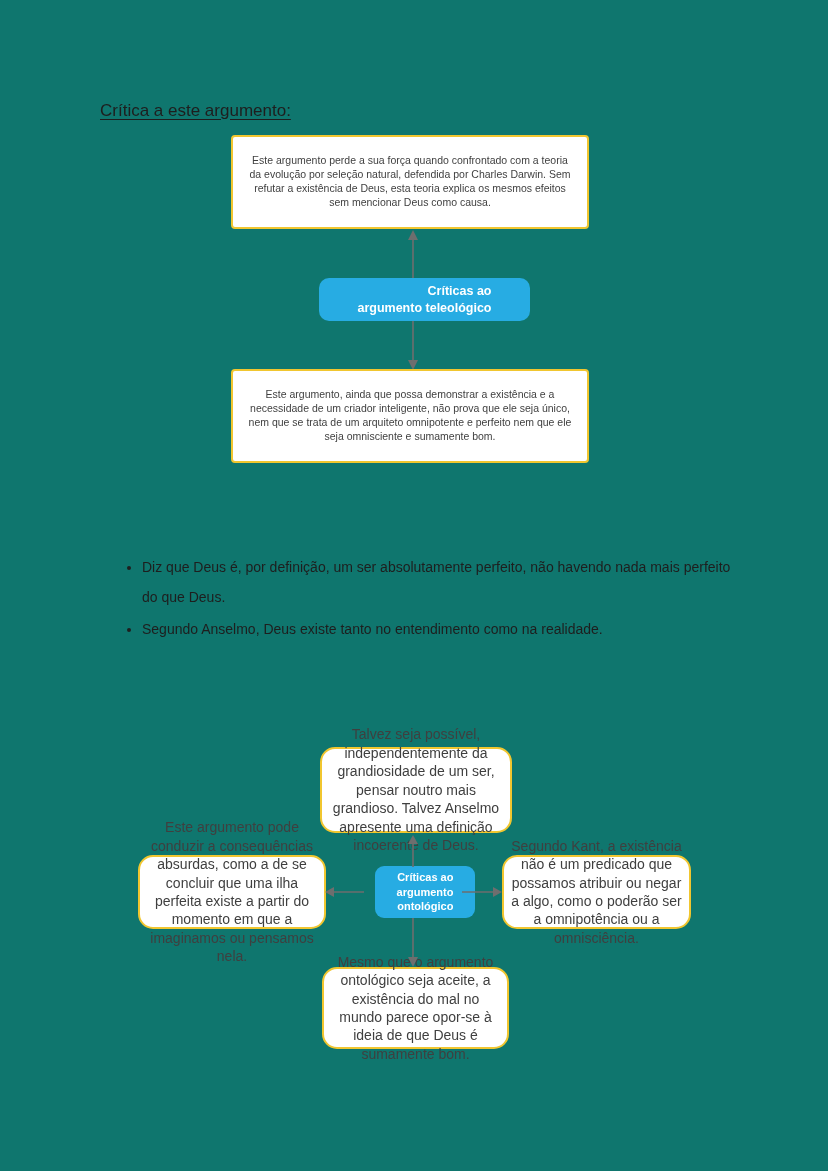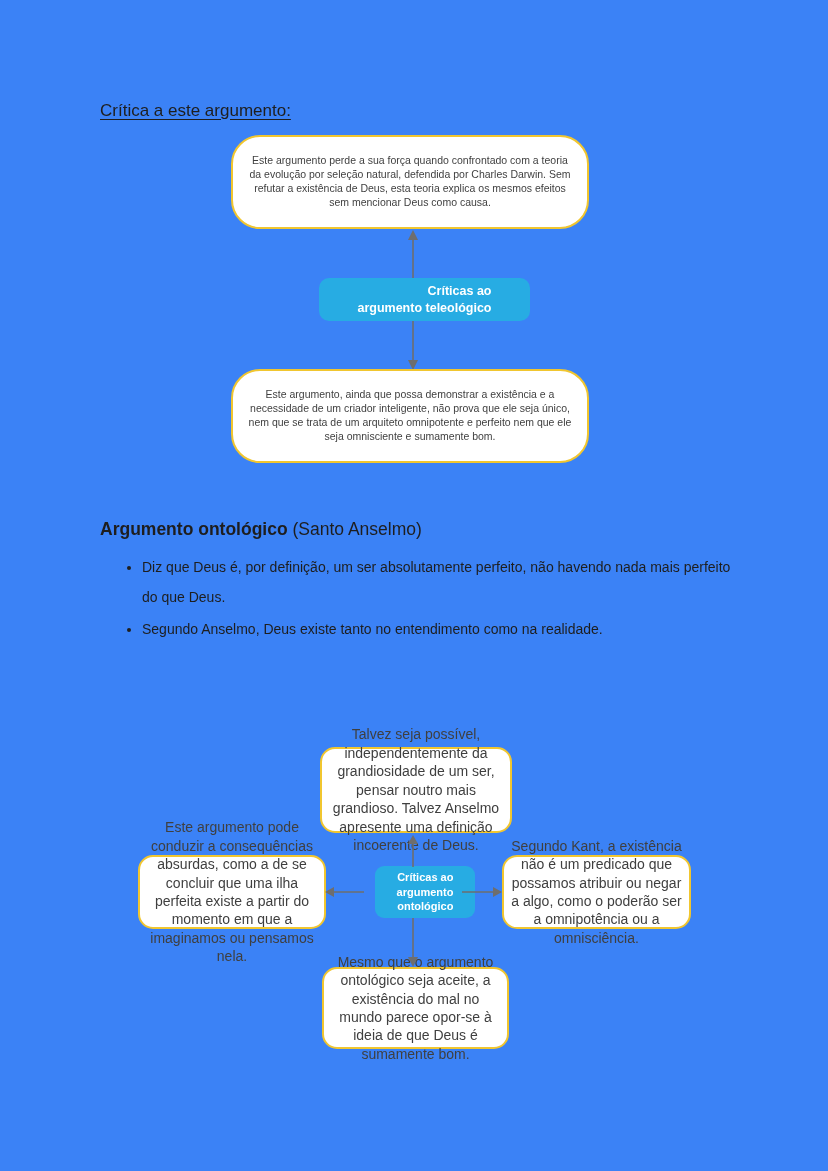--- a/index.html
+++ b/index.html
@@ -6,36 +6,36 @@
     --yellow:#F1C62F;
     --blue:#27ACE3;
     --arrow:#6E6E6E;
     --diagram-text:#3F3F3F;
     --body-text:#1E1E1E;
   }
   html,body{margin:0;padding:0;background:#ffffff;}
   .page{
     position:relative;
     width:828px;height:1171px;
-    background:#3b82f6;
+    background:#0f766e;
     font-family:"Liberation Sans", sans-serif;
     overflow:hidden;
   }
   .heading{
     position:absolute;
     font-size:17px;
     color:var(--body-text);
     white-space:nowrap;
   }
   .underlined{text-decoration:underline;text-underline-offset:3px;}
   .ybox{
     position:absolute;
     box-sizing:border-box;
     border:2.5px solid var(--yellow);
-    border-radius:29px;
+    border-radius:4px;
     background:#fff;
     display:flex;align-items:center;justify-content:center;
     text-align:center;
     color:var(--diagram-text);
   }
   .ybox p{margin:0;}
   .d1 .ybox-text{font-size:10.5px;line-height:1.33;padding:4px 12px;}
   .d2-ybox{border-radius:15px;}
   .d2-ybox .ybox-text{font-size:14px;line-height:1.32;padding:4px 7px;}
   .bluebox{
@@ -92,23 +92,20 @@
     <svg class="arrow" style="left:405px;top:321px;" width="16" height="50">
       <line x1="8" y1="0" x2="8" y2="44"></line>
       <polygon points="8,49 3,39 13,39"></polygon>
     </svg>
 
     <div class="ybox" style="left:231px;top:369px;width:358px;height:94px;">
       <p class="ybox-text">Este argumento, ainda que possa demonstrar a existência e a necessidade de um criador inteligente, não prova que ele seja único, nem que se trata de um arquiteto omnipotente e perfeito nem que ele seja omnisciente e sumamente bom.</p>
     </div>
   </div>
 
-  <div class="heading" style="left:100px;top:519px;font-size:17.5px;">
-    <span class="bold-lead">Argumento ontológico</span><span> (Santo Anselmo)</span>
-  </div>
 
   <ul class="bullet-list">
     <li>Diz que Deus é, por definição, um ser absolutamente perfeito, não havendo nada mais perfeito do que Deus.</li>
     <li>Segundo Anselmo, Deus existe tanto no entendimento como na realidade.</li>
   </ul>
 
 
   <div class="d2">
 
     <div class="ybox d2-ybox" style="left:320px;top:747px;width:192px;height:86px;">

